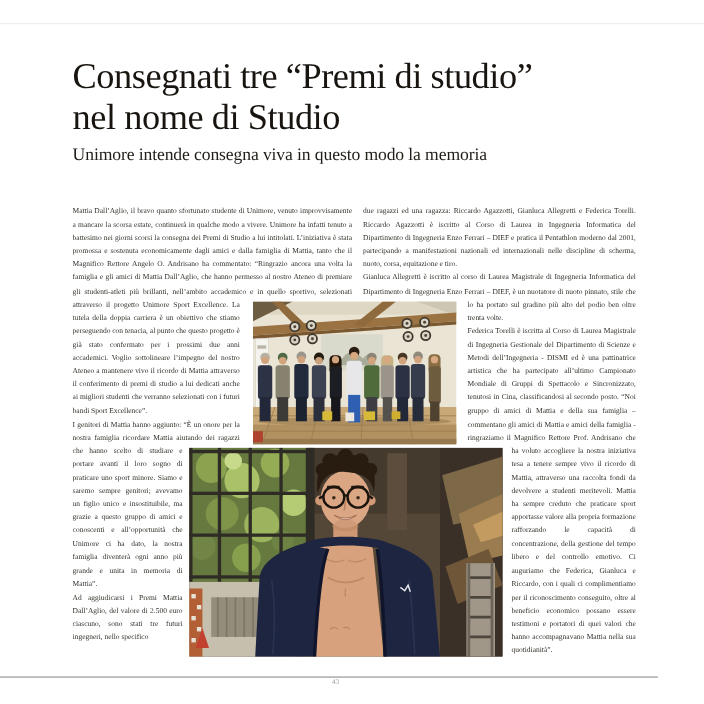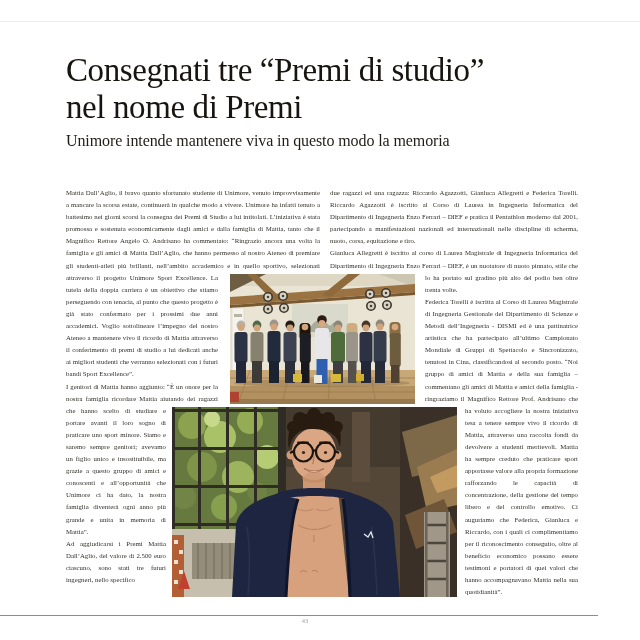--- a/index.html
+++ b/index.html
@@ -33,25 +33,25 @@
   .page-number{position:absolute;left:292px;top:595px;width:26px;text-align:center;
     font-size:6.5px;color:#a2a2a2;}
 </style>
 </head>
 <body>
 
 <div class="page">
 
   <div class="headline">
     <div class="h-line">Consegnati tre “Premi di studio”</div>
-    <div class="h-line">nel nome di Premi</div>
+    <div class="h-line">nel nome di Studio</div>
   </div>
 
   <div class="deck">
-    <div>Unimore intende mantenere viva in questo modo la memoria</div>
+    <div>Unimore intende consegna viva in questo modo la memoria</div>
   </div>
 
   <div class="col col-left">
     <span class="sp" style="width:0;height:88px"></span>
     <span class="sp" style="width:102px;height:130px"></span>
     <span class="sp" style="width:154px;height:196px"></span>
     <span class="flow">Mattia Dall’Aglio, il bravo quanto sfortunato studente di Unimore, venuto improvvisamente a mancare la scorsa estate, continuerà in qualche modo a vivere. Unimore ha infatti tenuto a battesimo nei giorni scorsi la consegna dei Premi di Studio a lui intitolati. L’iniziativa è stata promossa e sostenuta economicamente dagli amici e dalla famiglia di Mattia, tanto che il Magnifico Rettore Angelo O. Andrisano ha commentato: “Ringrazio ancora una volta la famiglia e gli amici di Mattia Dall’Aglio, che hanno permesso al nostro Ateneo di premiare gli studenti-atleti più brillanti, nell’ambito accademico e in quello sportivo, selezionati attraverso il progetto Unimore Sport Excellence. La tutela della doppia carriera è un obiettivo che stiamo perseguendo con tenacia, al punto che questo progetto è già stato confermato per i prossimi due anni accademici. Voglio sottolineare l’impegno del nostro Ateneo a mantenere vivo il ricordo di Mattia attraverso il conferimento di premi di studio a lui dedicati anche ai migliori studenti che verranno selezionati con i futuri bandi Sport Excellence”.
 I genitori di Mattia hanno aggiunto: “È un onore per la nostra famiglia ricordare Mattia aiutando dei ragazzi che hanno scelto di studiare e portare avanti il loro sogno di praticare uno sport minore. Siamo e saremo sempre genitori; avevamo un figlio unico e insostituibile, ma grazie a questo gruppo di amici e conoscenti e all’opportunità che Unimore ci ha dato, la nostra famiglia diventerà ogni anno più grande e unita in memoria di Mattia”.
 Ad aggiudicarsi i Premi Mattia Dall’Aglio, del valore di 2.500 euro ciascuno, sono stati tre futuri ingegneri, nello specifico</span>
   </div>

